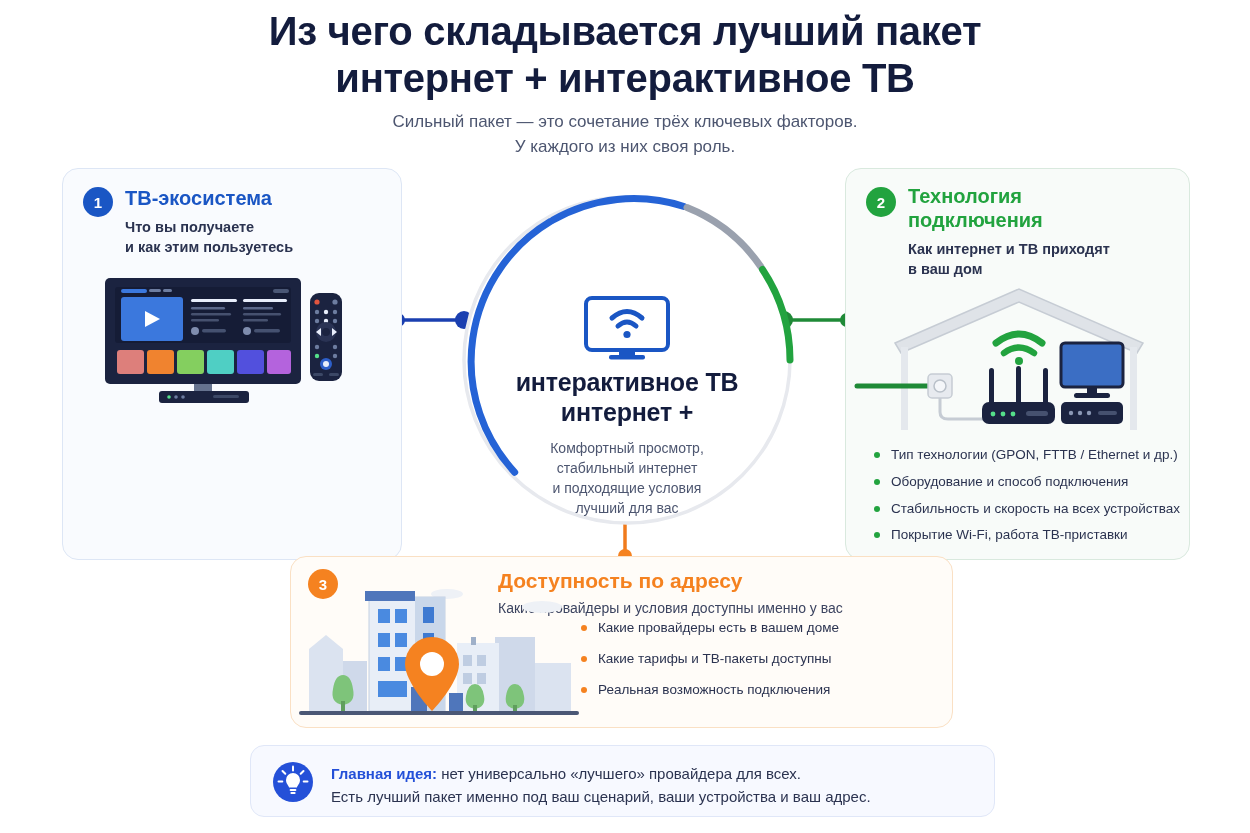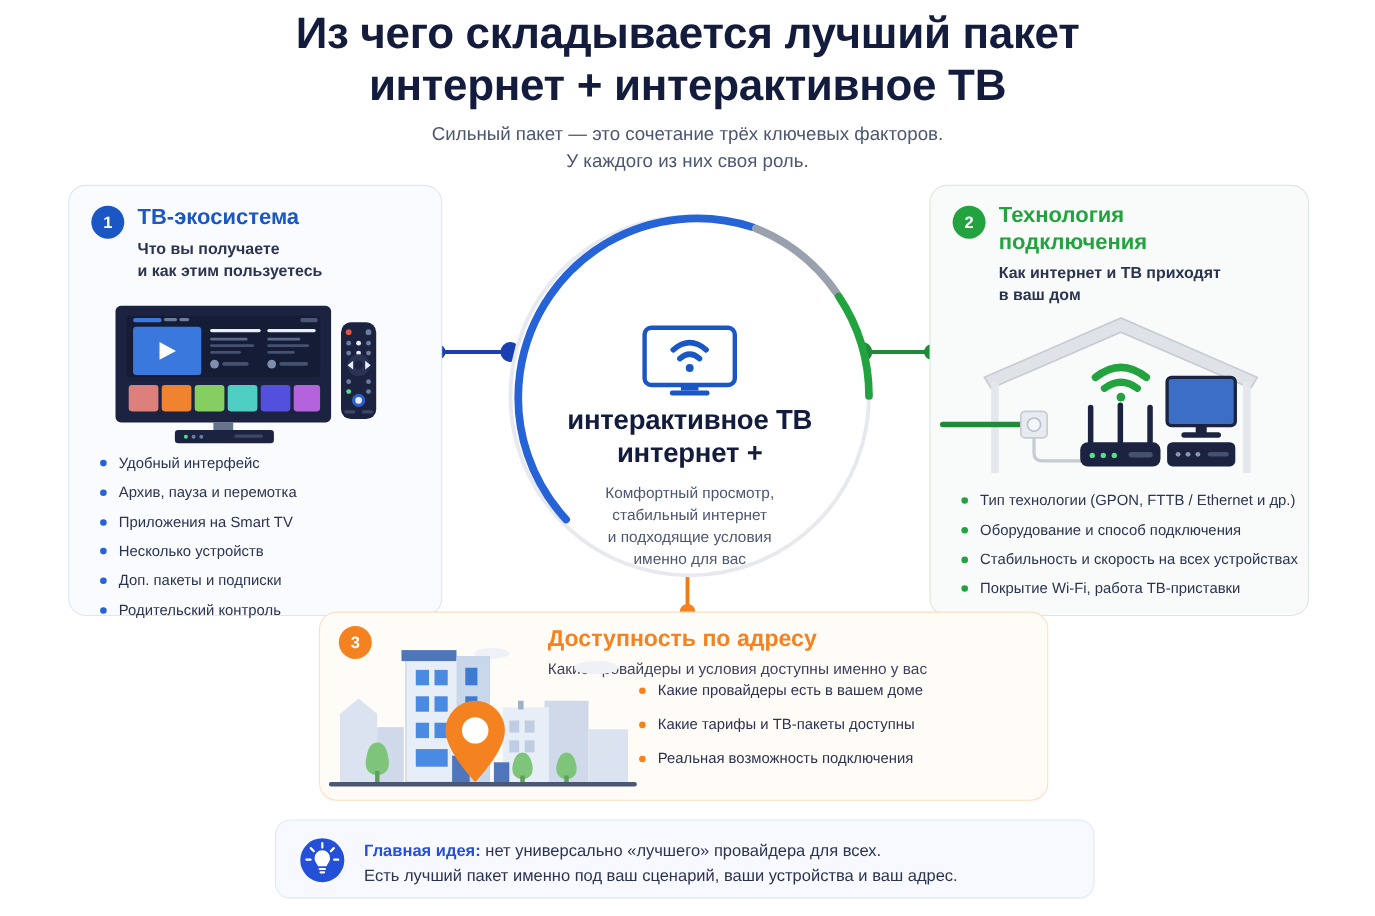--- a/index.html
+++ b/index.html
@@ -168,21 +168,21 @@
         <circle cx="44" cy="39.5" r="3.6" fill="#1a56c4"></circle>
       </svg>
       <div class="center-title">
         <div>интерактивное ТВ</div>
         <div>интернет +</div>
       </div>
       <div class="center-desc">
         <div>Комфортный просмотр,</div>
         <div>стабильный интернет</div>
         <div>и подходящие условия</div>
-        <div>именно для вас</div>
+        <div>лучший для вас</div>
       </div>
     </div>
   </div>
 
   <div class="card card-1">
     <div class="badge badge-1">1</div>
     <div class="card-head head-1">ТВ-экосистема</div>
     <div class="card-sub sub-1">
       <div>Что вы получаете</div>
       <div>и как этим пользуетесь</div>
@@ -244,28 +244,20 @@
       <circle cx="216" cy="73" r="2.2" fill="#6d7da0"></circle>
       <circle cx="234" cy="73" r="2.2" fill="#6d7da0"></circle>
       <circle cx="216" cy="82" r="2.2" fill="#55e08a"></circle>
       <circle cx="234" cy="82" r="2.2" fill="#6d7da0"></circle>
       <circle cx="225" cy="90" r="6" fill="#2d5fc9"></circle>
       <circle cx="225" cy="90" r="3" fill="#e8eefb"></circle>
       <rect x="212" y="99" width="10" height="3" rx="1.5" fill="#3c4866"></rect>
       <rect x="228" y="99" width="10" height="3" rx="1.5" fill="#3c4866"></rect>
     </svg>
 
-    <ul class="blist blist-1">
-      <li>Удобный интерфейс</li>
-      <li>Архив, пауза и перемотка</li>
-      <li>Приложения на Smart TV</li>
-      <li>Несколько устройств</li>
-      <li>Доп. пакеты и подписки</li>
-      <li>Родительский контроль</li>
-    </ul>
   </div>
 
   <div class="card card-2">
     <div class="badge badge-2">2</div>
     <div class="card-head head-2">
       <div>Технология</div>
       <div>подключения</div>
     </div>
     <div class="card-sub sub-2">
       <div>Как интернет и ТВ приходят</div>

